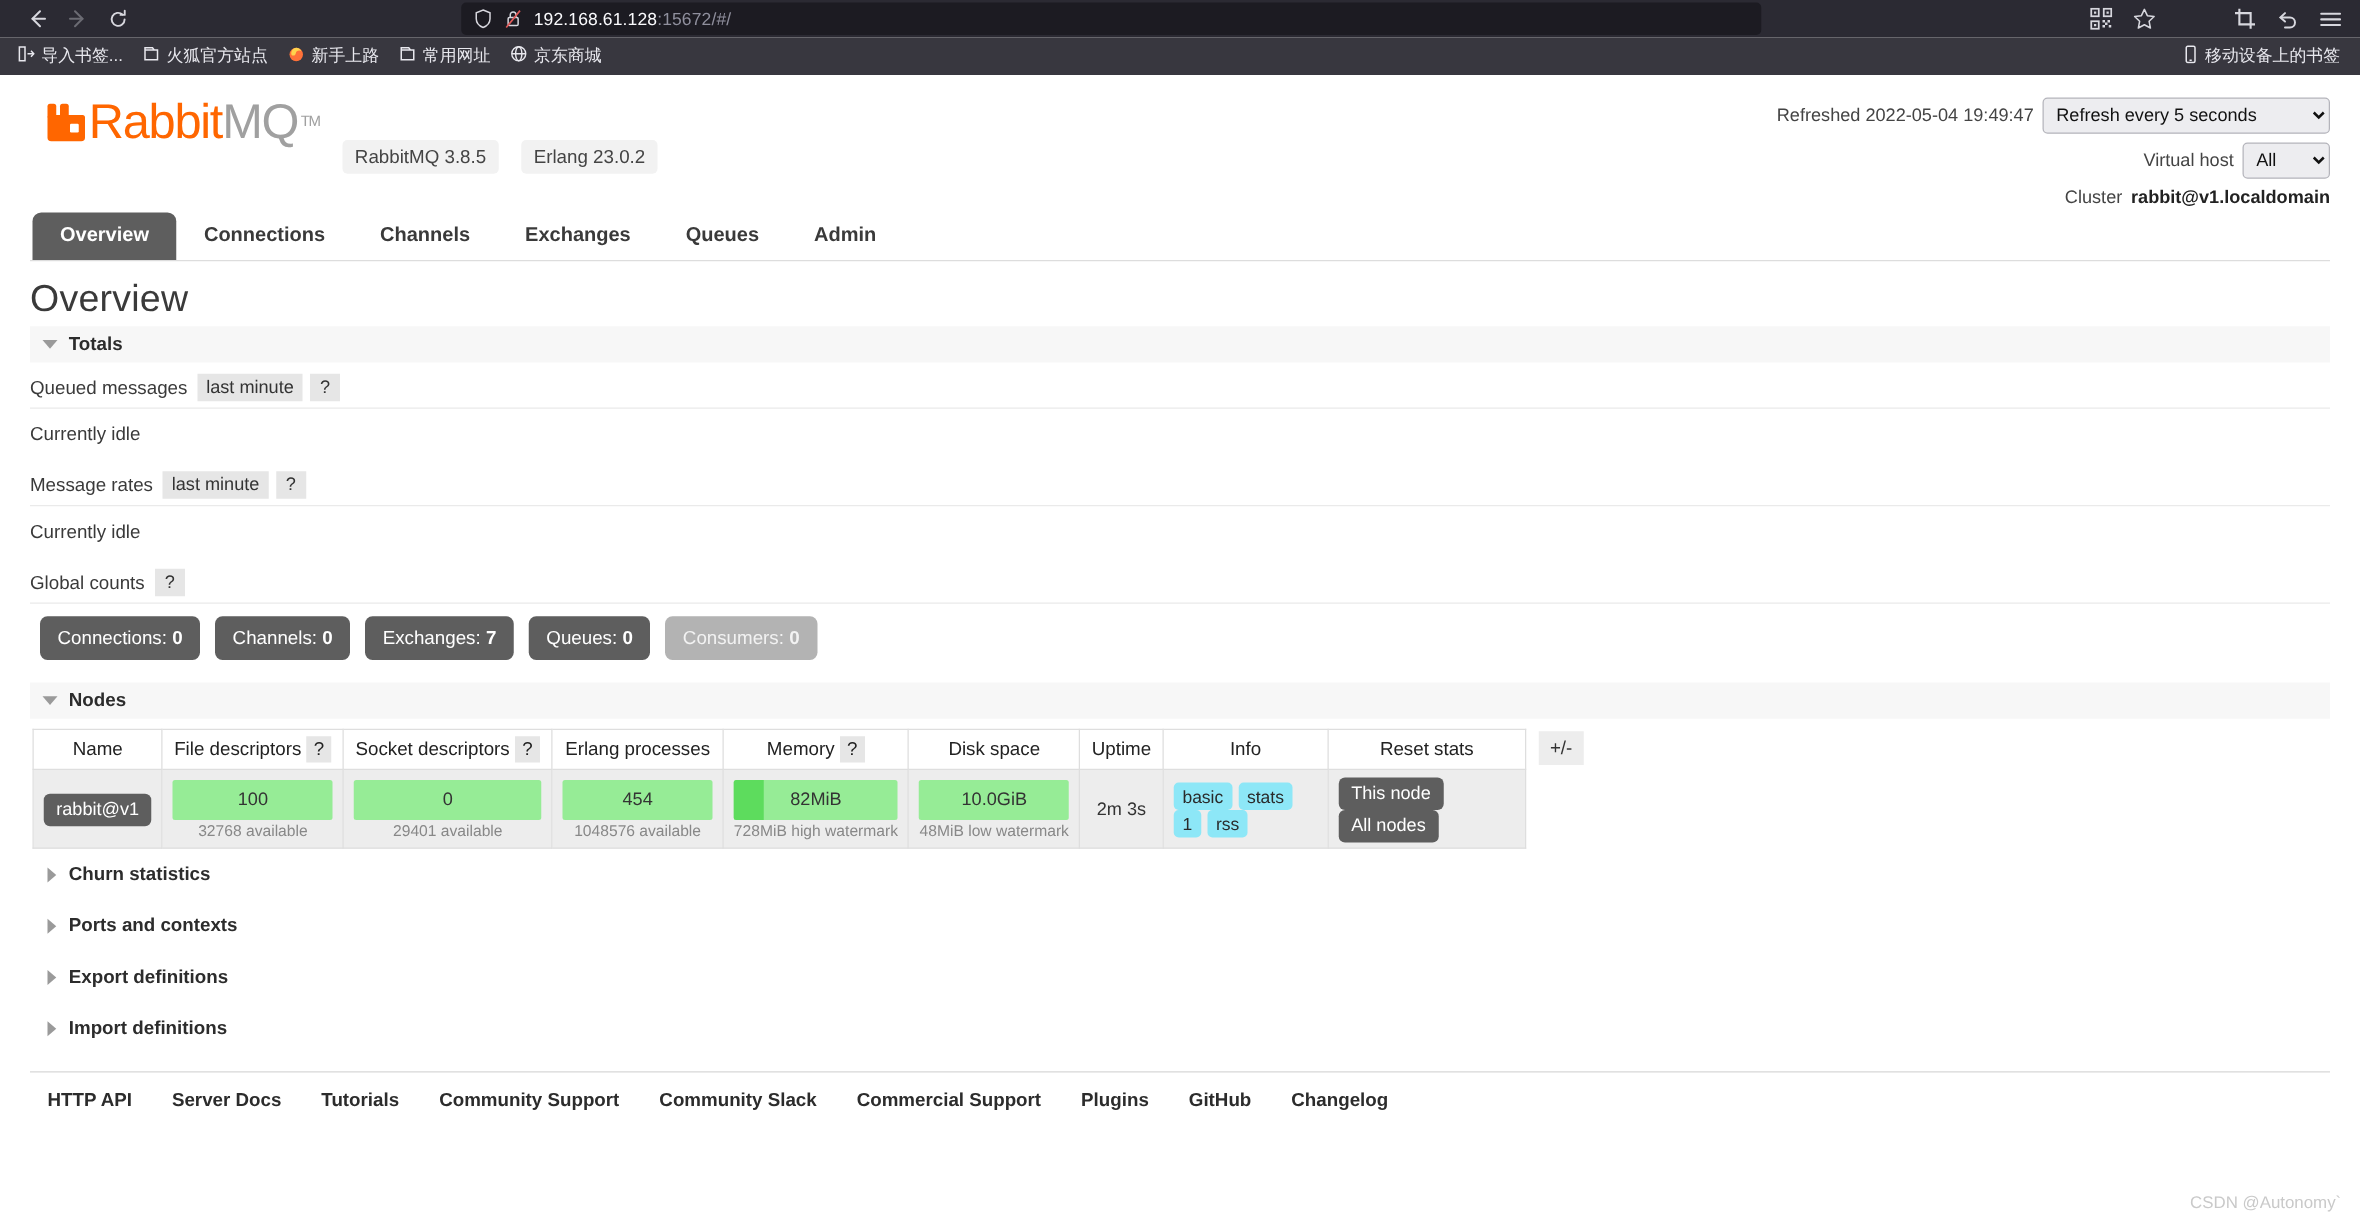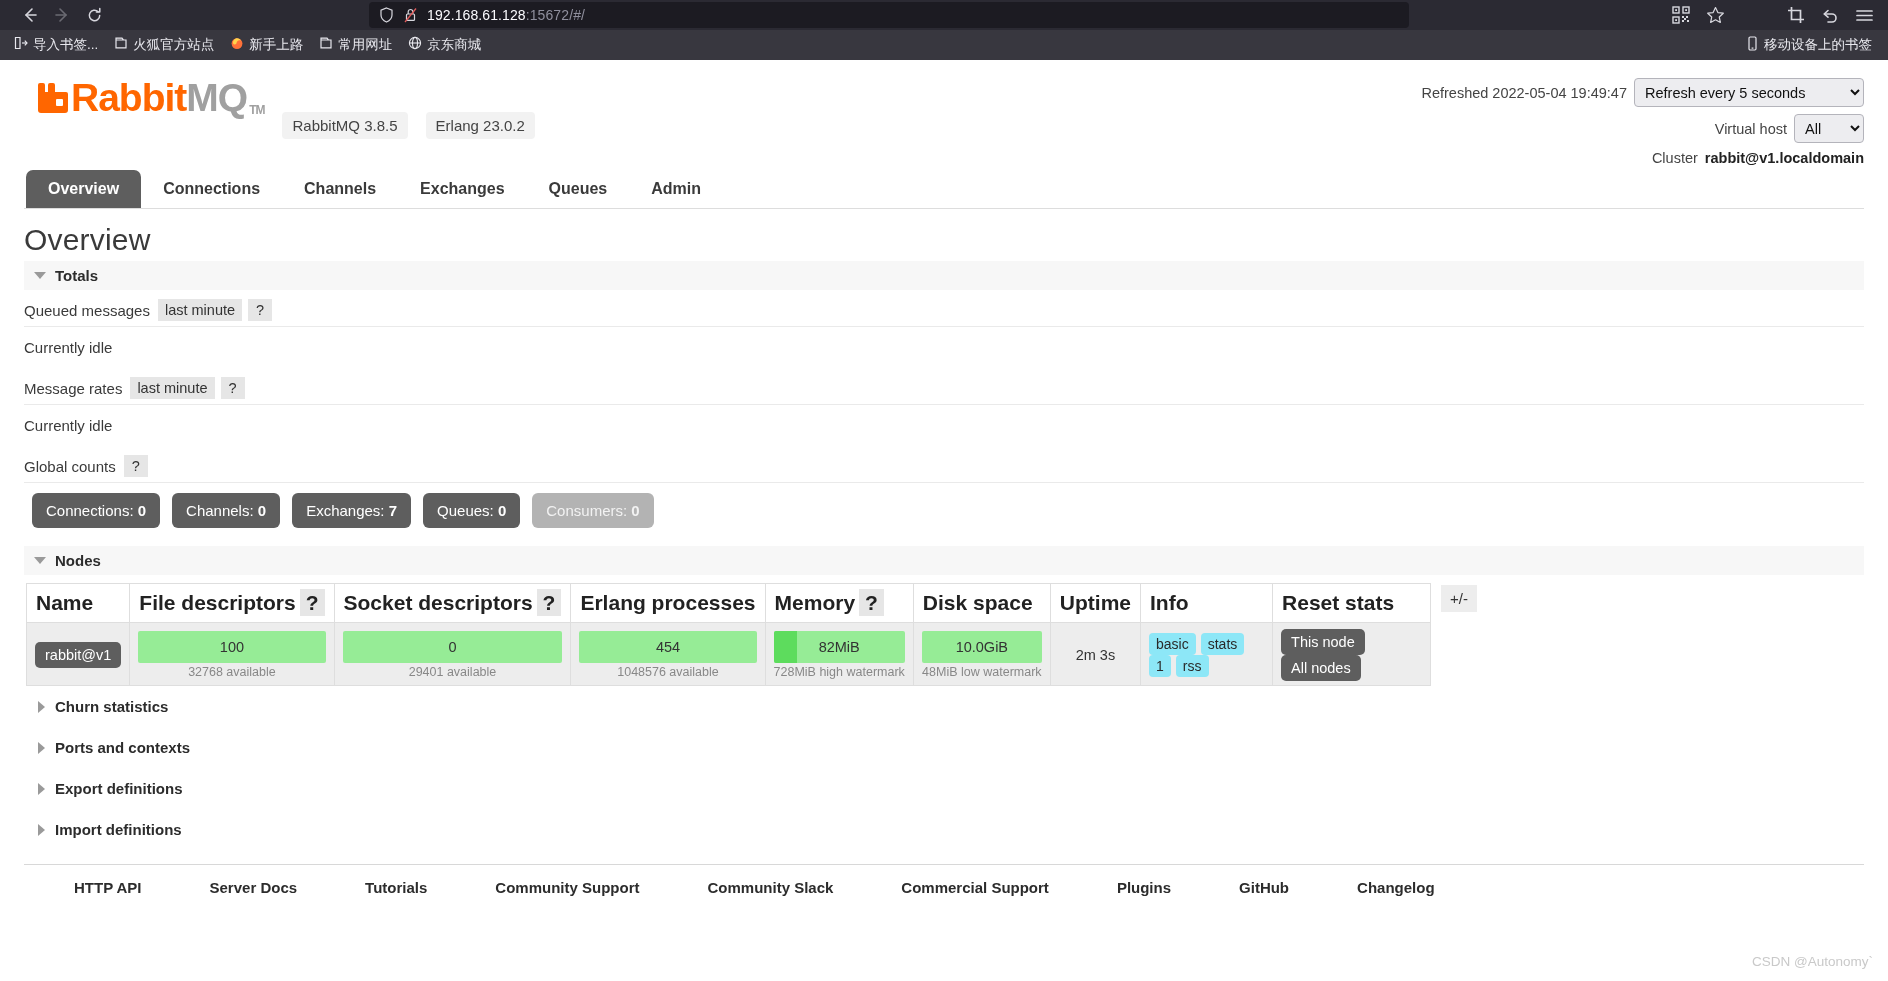--- a/index.html
+++ b/index.html
@@ -107,21 +107,21 @@
     background: #f60; border-radius: 2px;
   }
   #logo-mark .lm-ear2 {
     position: absolute; left: 10px; top: 0; width: 7px; height: 12px;
     background: #f60; border-radius: 2px;
   }
   #logo-mark .lm-dot {
     position: absolute; right: 5px; bottom: 7px;
     width: 7px; height: 7px; background: #fff; border-radius: 1px;
   }
-  #logo-text { font-size: 39px; line-height: 1; letter-spacing: -1px; display:flex; align-items: flex-end; font-weight: bold;}
+  #logo-text { font-size: 39px; line-height: 1; letter-spacing: -1px; display:flex; align-items: center;}
   #logo-text .rabbit { color: #f60; }
   #logo-text .mq { color: #a0a0a0; }
   #logo-text .tm { color: #a0a0a0; font-size: 12px; margin-left: 2px; position: relative; top: -1px;}
   .ver-badge {
     background: #f2f2f2;
     color: #444;
     border-radius: 4px;
     padding: 5px 10px;
     font-size: 15px;
     margin-left: 18px;
@@ -246,28 +246,28 @@
   .count-btn b { font-weight: bold; }
 
   
   #nodes-wrap { display: flex; align-items: flex-start; gap: 10px; padding-left: 2px; margin-top: 8px;}
   table.nodes {
     border-collapse: collapse;
     font-size: 14.5px;
     background: #fff;
   }
   table.nodes th {
-    text-align: left;
-    font-weight: bold;
+    text-align: center;
+    font-weight: normal;
     color: #222;
     border: 1px solid #dedede;
     padding: 7px 9px;
     background: #fff;
     white-space: nowrap;
-    font-size: 21px;
+    font-size: 15px;
   }
   table.nodes th .q { background:#e6e6e6; padding: 2px 6px; margin-left: 4px; cursor: pointer; }
   table.nodes td {
     border: 1px solid #dedede;
     background: #ededed;
     padding: 6px 8px 4px 8px;
     vertical-align: middle;
     text-align: center;
     color: #333;
   }
@@ -324,21 +324,21 @@
 
   
   #footer {
     border-top: 1px solid #d8d8d8;
     margin-top: 14px;
     padding: 14px 0 0 14px;
     display: flex; gap: 32px;
   }
   #footer a {
     font-size: 15px; font-weight: bold; color: #2c2c2c;
-    text-decoration: none; white-space: nowrap; cursor: pointer; margin-left: 36px;
+    text-decoration: none; white-space: nowrap; cursor: pointer;
   }
   #watermark {
     position: absolute;
     right: 15px; bottom: 12px;
     color: #c9c9c9; font-size: 13.5px;
   }
 </style>
 </head>
 <body>
 

